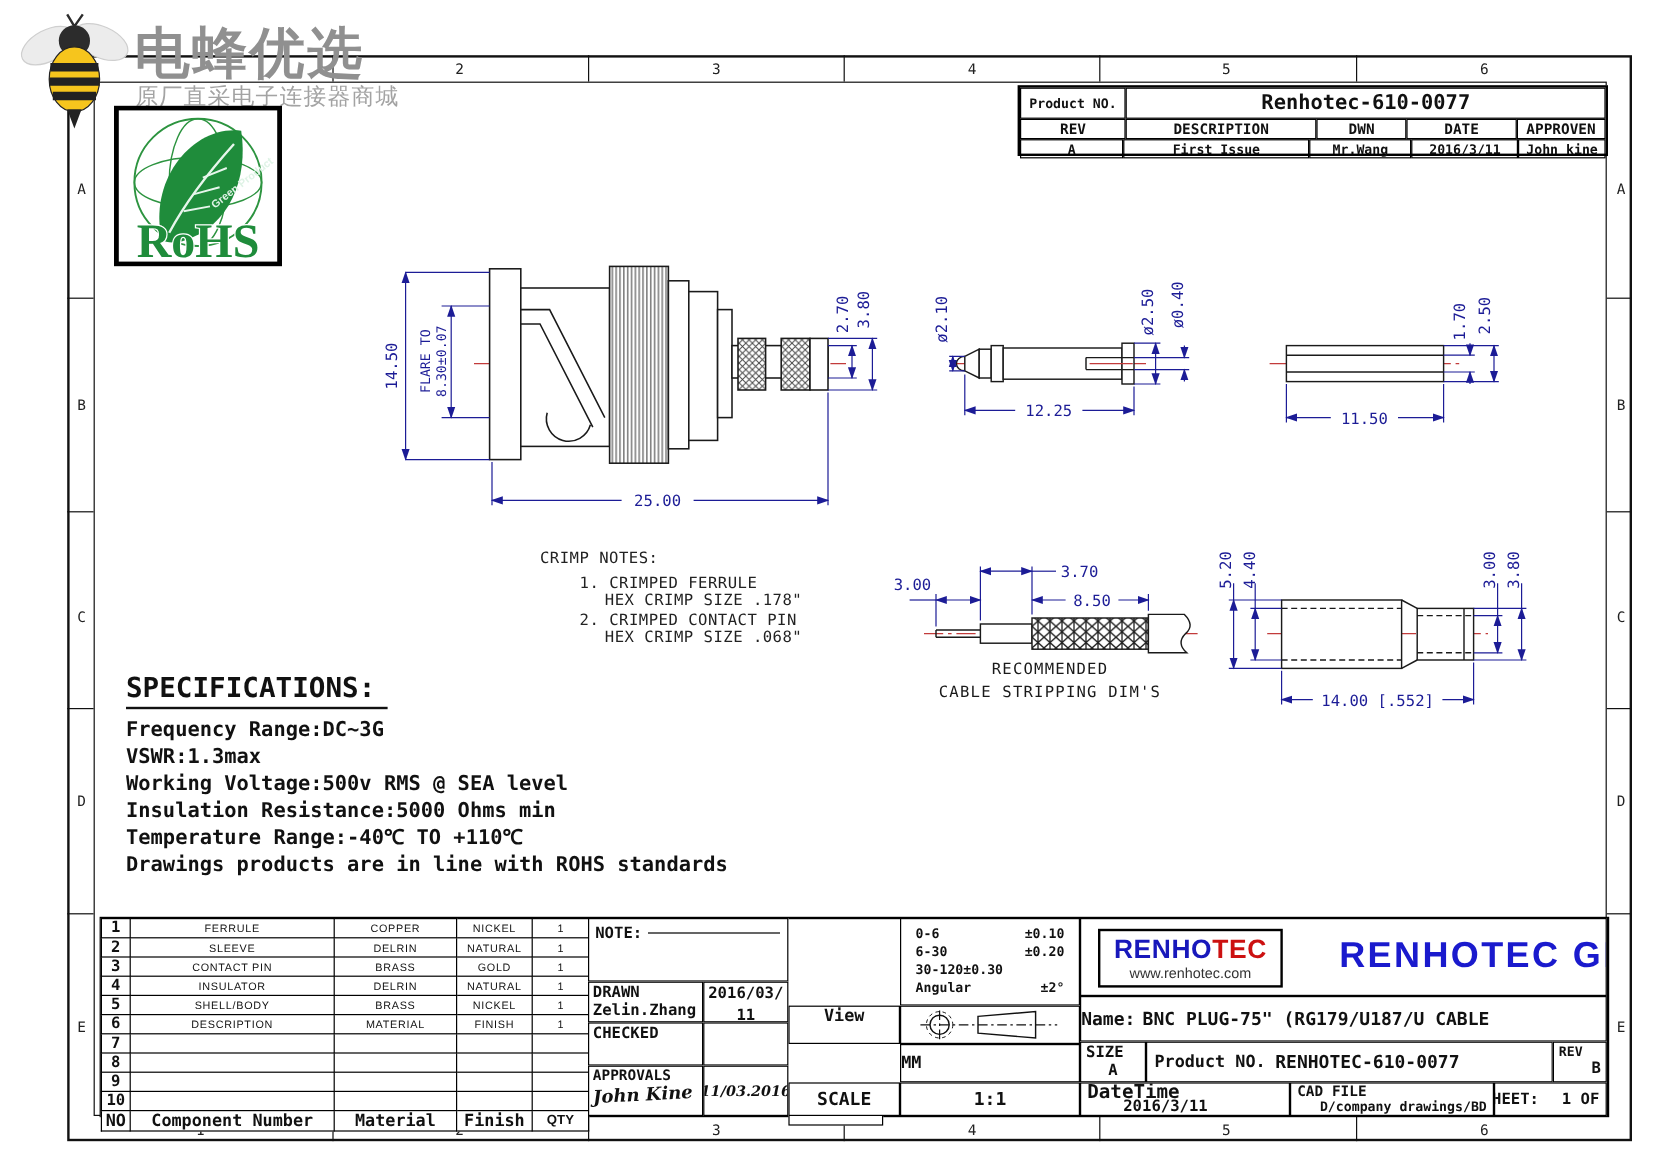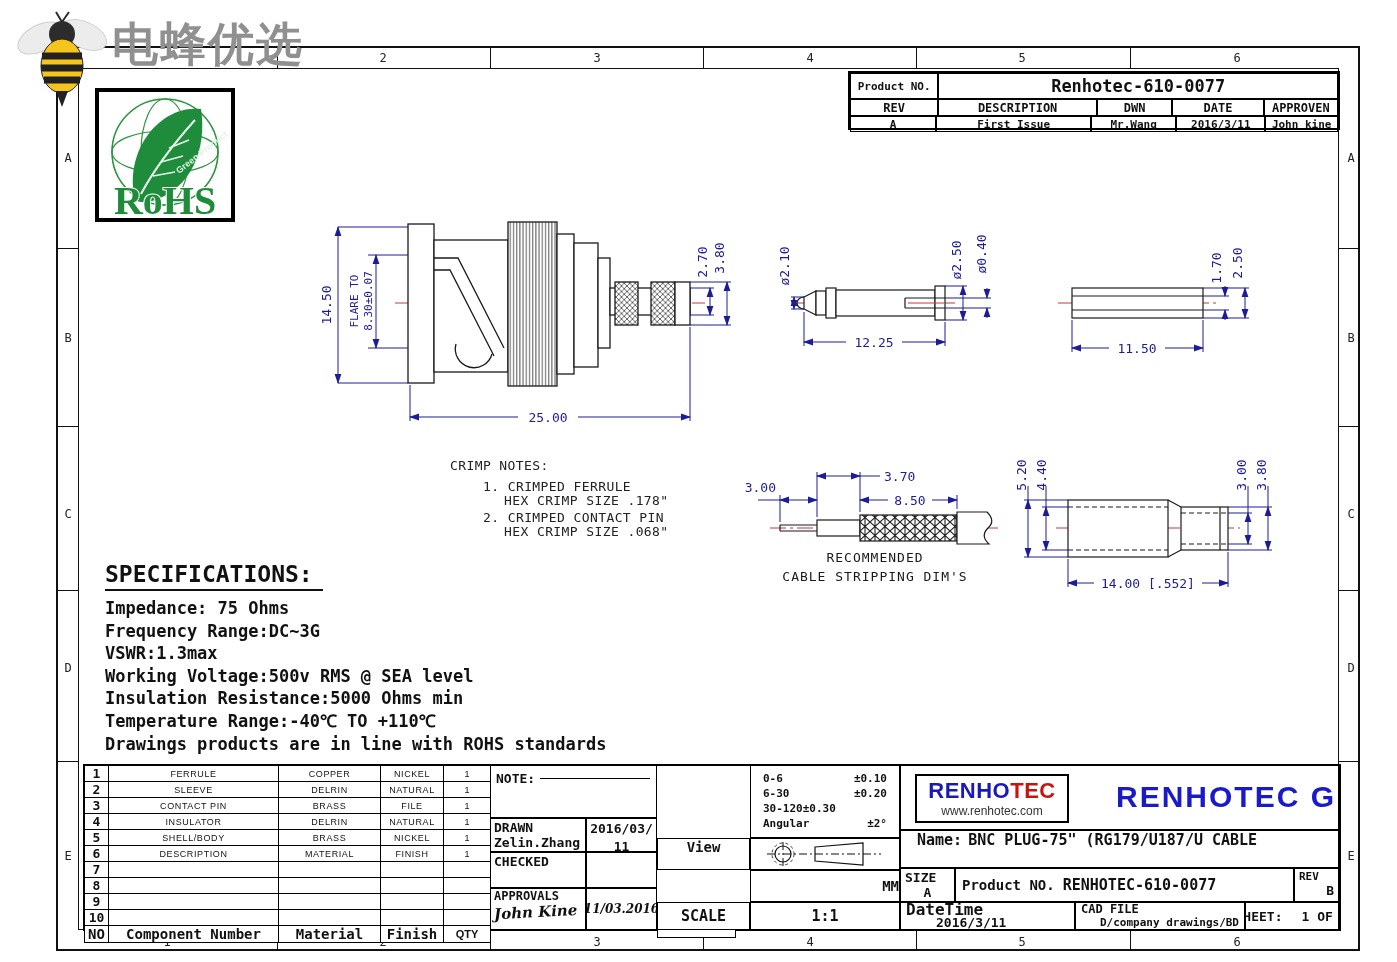--- a/index.html
+++ b/index.html
@@ -90,20 +90,21 @@
   <svg class="abs" style="left:8px;top:4px" width="102" height="104" viewBox="0 0 102 104">
     <ellipse cx="32" cy="34" rx="24" ry="13" fill="#ececec" stroke="#cfcfcf" transform="rotate(-28 32 34)"></ellipse>
     <ellipse cx="76" cy="31" rx="24" ry="13" fill="#ececec" stroke="#cfcfcf" transform="rotate(24 76 31)"></ellipse>
     <circle cx="54" cy="30" r="13" fill="#2c2c2c"></circle>
     <path d="M54,18 l-6,-10 M54,18 l7,-10" stroke="#2c2c2c" stroke-width="2" fill="none"></path>
     <ellipse cx="54" cy="62" rx="21" ry="27" fill="#f6c51d" stroke="#222"></ellipse>
     <path d="M34,52 h40 M33,64 h42 M36,76 h36" stroke="#222" stroke-width="7"></path>
     <polygon points="48,87 60,87 54,103" fill="#222"></polygon>
   </svg>
   <div class="abs" style="left:112px;top:14px;font-size:46px;font-weight:bold;color:#909090;letter-spacing:2px">电蜂优选</div>
+  <div class="abs" style="left:113px;top:68px;font-size:19px;color:#a3a3a3;letter-spacing:1px">原厂直采电子连接器商城</div>
 
   <svg class="abs" style="left:95px;top:88px" width="140" height="134" viewBox="0 0 140 134">
     <rect x="2" y="2" width="136" height="130" fill="#fff" stroke="#000" stroke-width="4"></rect>
     <circle cx="70" cy="64" r="53" fill="none" stroke="#2d9440" stroke-width="1.6"></circle>
     <ellipse cx="70" cy="64" rx="53" ry="21" fill="none" stroke="#2d9440" stroke-width="1.2"></ellipse>
     <ellipse cx="70" cy="64" rx="24" ry="53" fill="none" stroke="#2d9440" stroke-width="1.2"></ellipse>
     <path d="M40,112 C28,62 66,16 106,21 C112,60 97,101 57,113 C49,115 43,114 40,112 Z" fill="#1f8c3b"></path>
     <path d="M46,106 C62,76 82,52 100,32" stroke="#e7f6ec" stroke-width="2" fill="none"></path>
     <path d="M58,88 L80,84 M66,74 L88,68 M74,60 L94,52" stroke="#e7f6ec" stroke-width="1.6" fill="none"></path>
     <text x="84" y="86" transform="rotate(-38 84 86)" style="font:bold 9px 'Liberation Sans',sans-serif" fill="#dff3e6">Green Product</text>
@@ -289,21 +290,20 @@
 
   <div class="abs cn" style="left:450px;top:458px">CRIMP NOTES:</div>
   <div class="abs cn" style="left:483px;top:479px">1. CRIMPED FERRULE</div>
   <div class="abs cn" style="left:504px;top:493px">HEX CRIMP SIZE .178"</div>
   <div class="abs cn" style="left:483px;top:510px">2. CRIMPED CONTACT PIN</div>
   <div class="abs cn" style="left:504px;top:524px">HEX CRIMP SIZE .068"</div>
 
   <div class="abs" style="left:105px;top:561px;width:560px">
     <div class="spec-title">SPECIFICATIONS:</div>
     <div style="height:6px"></div>
-    <div class="spec-line">Impedance: 75 Ohms</div>
     <div class="spec-line">Frequency Range:DC~3G</div>
     <div class="spec-line">VSWR:1.3max</div>
     <div class="spec-line">Working Voltage:500v RMS @ SEA level</div>
     <div class="spec-line">Insulation Resistance:5000 Ohms min</div>
     <div class="spec-line">Temperature Range:-40℃ TO +110℃</div>
     <div class="spec-line">Drawings products are in line with ROHS standards</div>
   </div>
 
   <div class="abs" style="left:83px;top:764px;width:1258px;height:167px;border:2px solid #000"></div>
 
@@ -327,21 +327,21 @@
           <td class="no">2</td>
           <td class="cmp">SLEEVE</td>
           <td class="cmp">DELRIN</td>
           <td class="cmp">NATURAL</td>
           <td class="qty">1</td>
         </tr>
     <tr style="height:14px">
           <td class="no">3</td>
           <td class="cmp">CONTACT PIN</td>
           <td class="cmp">BRASS</td>
-          <td class="cmp">FILE</td>
+          <td class="cmp">GOLD</td>
           <td class="qty">1</td>
         </tr>
     <tr style="height:14px">
           <td class="no">4</td>
           <td class="cmp">INSULATOR</td>
           <td class="cmp">DELRIN</td>
           <td class="cmp">NATURAL</td>
           <td class="qty">1</td>
         </tr>
     <tr style="height:14px">
@@ -445,38 +445,38 @@
       <line x1="2" y1="13" x2="116" y2="13" stroke="#111" stroke-width="1" stroke-dasharray="8 3 2 3"></line>
       <line x1="18" y1="1" x2="18" y2="25" stroke="#111" stroke-width="1" stroke-dasharray="8 3 2 3"></line>
       <circle cx="18" cy="13" r="8" fill="none" stroke="#111" stroke-width="1.2"></circle>
       <circle cx="18" cy="13" r="11" fill="none" stroke="#111" stroke-width=".8" stroke-dasharray="3 3"></circle>
       <polygon points="50,6 98,2 98,24 50,20" fill="none" stroke="#111" stroke-width="1.2"></polygon>
     </svg>
   </div>
   <div class="abs tb" style="left:657px;top:906px;width:79px;height:32px;display:flex;align-items:center;justify-content:center">
     <span class="val" style="font-size:15px">UNIT</span>
   </div>
-  <div class="abs tb" style="left:750px;top:870px;width:150px;height:32px;display:flex;align-items:center;justify-content:flex-end">
+  <div class="abs tb" style="left:750px;top:870px;width:150px;height:32px;display:flex;align-items:center;justify-content:flex-start">
     <span class="val">MM</span>
   </div>
   <div class="abs tb" style="left:657px;top:902px;width:93px;height:28px;display:flex;align-items:center;justify-content:center">
     <span class="val" style="font-size:15px">SCALE</span>
   </div>
   <div class="abs tb" style="left:750px;top:902px;width:150px;height:28px;display:flex;align-items:center;justify-content:center">
     <span class="val" style="font-size:15px">1:1</span>
   </div>
 
   <div class="abs tb" style="left:900px;top:765px;width:439px;height:65px">
     <div class="abs" style="left:14px;top:8px;width:154px;height:49px;border:2px solid #000;text-align:center">
       <div style="font:bold 22px 'Liberation Sans',sans-serif;letter-spacing:.5px;line-height:26px;margin-top:2px"><span style="color:#1818bb">RENHO</span><span style="color:#cc1111">TEC</span></div>
       <div style="font:12px 'Liberation Sans',sans-serif;color:#333">www.renhotec.com</div>
     </div>
     <div class="abs" style="left:215px;top:14px;font:bold 30px 'Liberation Sans',sans-serif;color:#1a1acd;letter-spacing:2px;white-space:nowrap">RENHOTEC GROUP</div>
   </div>
-  <div class="abs tb" style="left:900px;top:830px;width:439px;height:38px;display:flex;align-items:flex-start;padding:0 16px">
+  <div class="abs tb" style="left:900px;top:830px;width:439px;height:38px;display:flex;align-items:center;padding:0 0">
     <span style="font:bold 15px 'DejaVu Sans Mono',monospace;margin-right:6px">Name:</span>
     <span style="font:bold 15px 'DejaVu Sans Mono',monospace;white-space:nowrap">BNC PLUG-75" (RG179/U187/U CABLE</span>
   </div>
   <div class="abs tb" style="left:900px;top:868px;width:55px;height:34px;padding:1px 4px">
     <div class="lbl" style="font-size:13px">SIZE</div>
     <div class="val" style="text-align:center;font-size:13px">A</div>
   </div>
   <div class="abs tb" style="left:955px;top:868px;width:339px;height:34px;display:flex;align-items:center;padding:0 6px">
     <span style="font:bold 14px 'DejaVu Sans Mono',monospace;margin-right:8px;white-space:nowrap">Product NO.</span>
     <span style="font:bold 15px 'DejaVu Sans Mono',monospace;white-space:nowrap">RENHOTEC-610-0077</span>

